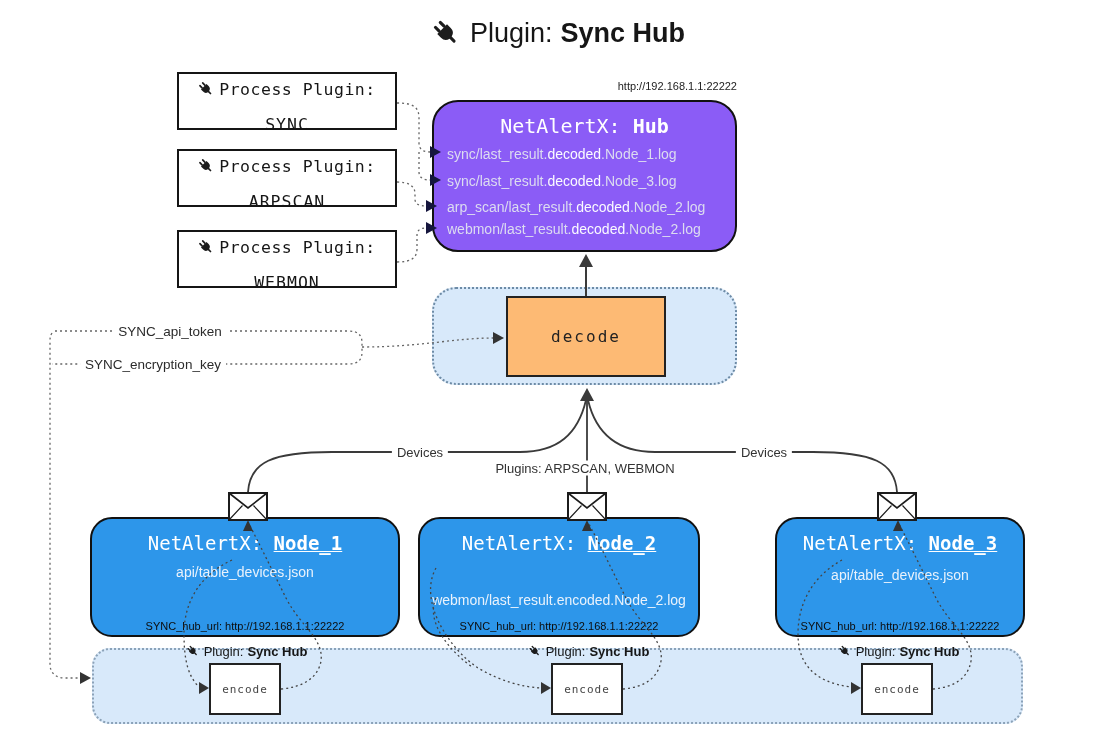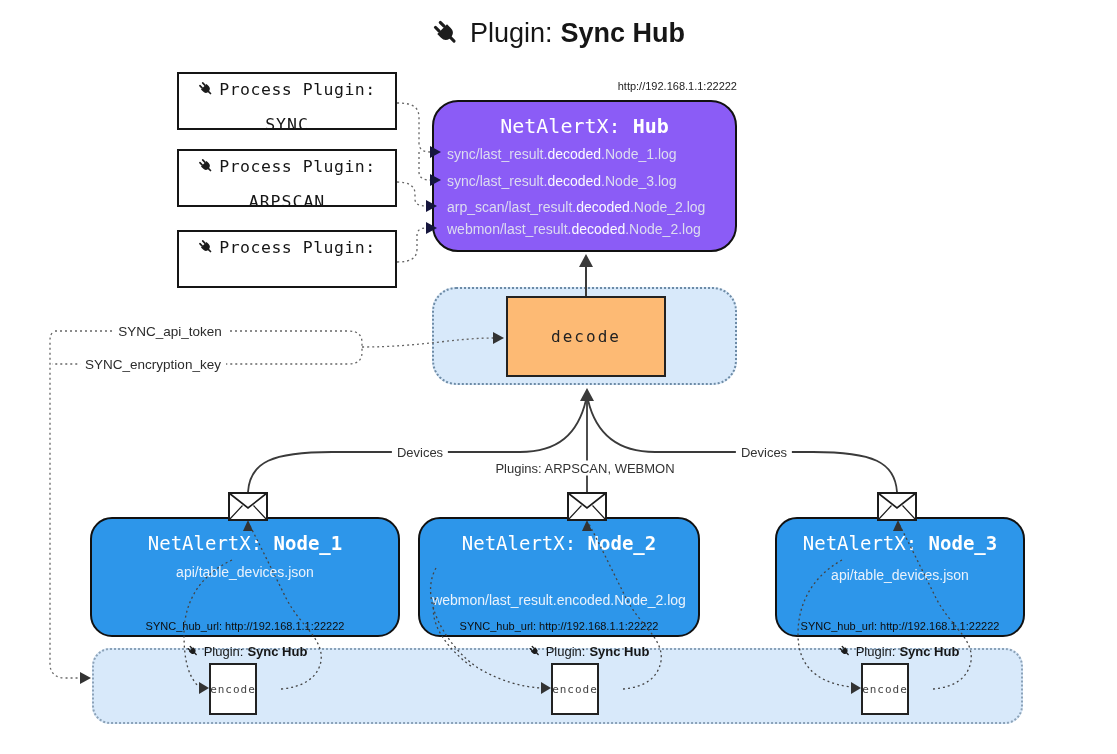--- a/index.html
+++ b/index.html
@@ -40,31 +40,31 @@
               font-size:16px;letter-spacing:2px;color:#222;}
 
   
   .chip{background:#fff;padding:0 5px;font-size:13.5px;color:#2b2b2b;transform:translate(-50%,-50%);white-space:nowrap;}
   .edge-label{background:#fff;padding:0 5px;font-size:13px;color:#333;transform:translate(-50%,-50%);white-space:nowrap;}
 
   
   .node{top:517px;height:120px;background:#2d96ea;border:2px solid #111;border-radius:22px;
         box-sizing:border-box;color:#fff;}
   .node-head{position:absolute;top:13px;left:0;width:100%;text-align:center;font-size:19px;color:#fff;}
-  .node-head .b{font-weight:700;}
+  .node-head .b{font-weight:700;text-decoration:underline;}
   .node-file{position:absolute;left:0;width:100%;text-align:center;font-size:14px;color:#e9f2fc;white-space:nowrap;}
   .node-url{position:absolute;left:0;width:100%;text-align:center;font-size:11px;color:#0d0d0d;white-space:nowrap;}
 
   
   .band-bottom{left:92px;top:648px;width:931px;height:76px;background:#d8e9fa;
                border:2px dotted #8ba2b8;border-radius:18px;box-sizing:border-box;}
   .band-label{display:flex;align-items:center;gap:4px;font-size:13px;color:#161616;
               transform:translate(-50%,0);white-space:nowrap;}
   .band-label .b{font-weight:700;}
-  .encode-box{width:48px;height:52px;background:#fff;border:2px solid #222;box-sizing:border-box;
+  .encode-box{width:72px;height:52px;background:#fff;border:2px solid #222;box-sizing:border-box;
               display:flex;align-items:center;justify-content:center;font-size:11px;
               letter-spacing:1px;color:#444;}
   .env{width:40px;height:29px;}
   svg.overlay{position:absolute;left:0;top:0;pointer-events:none;}
   .z1{z-index:1}.z2{z-index:2}.z3{z-index:3}
 </style>
 </head>
 <body>
 
 <svg width="0" height="0" style="position:absolute">
@@ -112,20 +112,21 @@
       </div>
     <div class="pp-name">ARPSCAN</div>
   </div>
   <div class="abs pp-box mono z1" style="top:230px">
     <div class="pp-top">
         <svg class="plug-sm">
           <use href="#plug"></use>
         </svg>
       <span>Process Plugin:</span>
       </div>
+    <div class="pp-name">WEBMON</div>
   </div>
 
   <div class="abs hub-url z1">http://192.168.1.1:22222</div>
   <div class="abs hub z1">
     <div class="hub-head mono">
       <span>NetAlertX:</span>
       <span class="b">Hub</span>
     </div>
     <div class="hub-line" style="top:44px"><span>sync/last_result.</span><span class="b">decoded</span><span>.Node_1.log</span></div>
     <div class="hub-line" style="top:71px"><span>sync/last_result.</span><span class="b">decoded</span><span>.Node_3.log</span></div>

